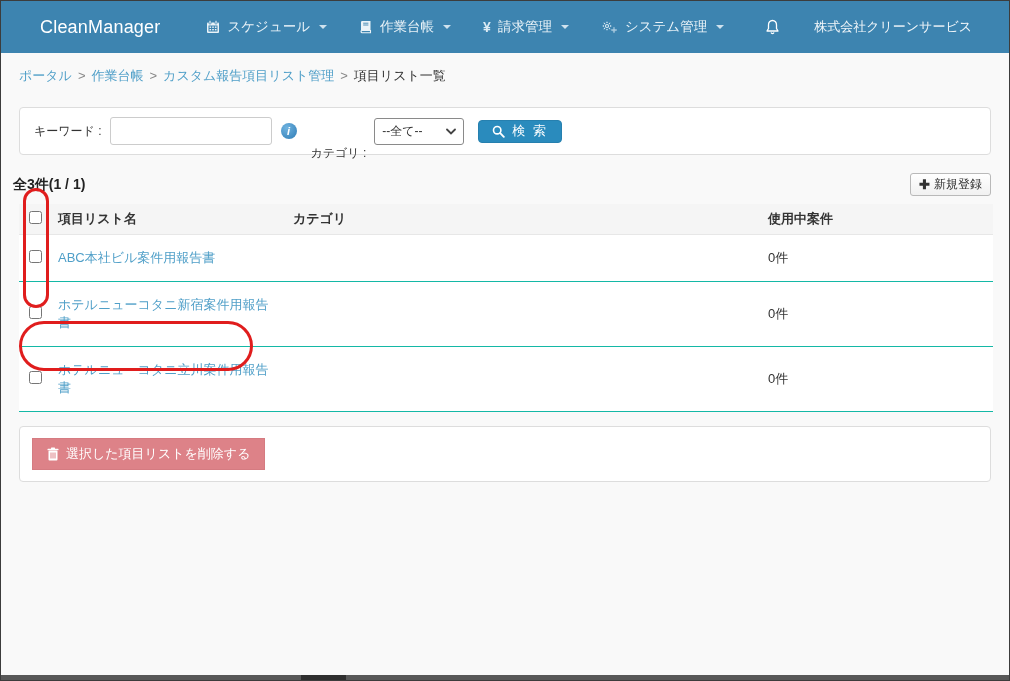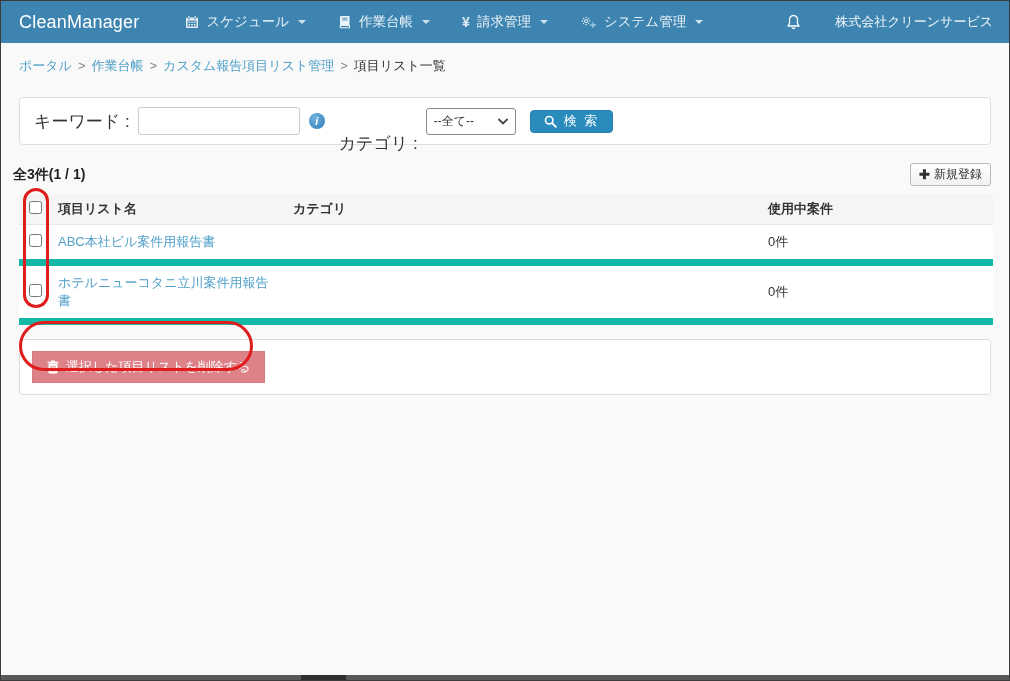--- a/index.html
+++ b/index.html
@@ -4,22 +4,22 @@
 <style>
   * { margin:0; padding:0; box-sizing:border-box; }
   html,body { width:1010px; height:681px; }
   body {
     font-family:"Liberation Sans","DejaVu Sans",sans-serif;
     background:#f9f9f9; color:#333; position:relative; overflow:hidden;
     border:1px solid #3c3c3c;
   }
   
   .navbar {
-    height:42px; background:#3d84b0; display:flex; align-items:center;
-    color:#eaf3f8; padding:0 6px;
+    height:52px; background:#3d84b0; display:flex; align-items:center;
+    color:#eaf3f8; padding:0 27px;
   }
   .brand { color:#fff; font-size:18px; font-weight:500; letter-spacing:.2px; margin-left:12px; cursor:pointer; }
   .nav-items { display:flex; align-items:center; margin-left:30px; }
   .nav-item { display:flex; align-items:center; gap:7px; font-size:13.5px; padding:0 16px; height:42px; cursor:pointer; white-space:nowrap; }
   .nav-item svg, .nav-item .txticon { flex:0 0 auto; }
   .txticon { font-size:14px; font-weight:bold; color:#dcebf4; }
   .caret { width:0; height:0; border-left:4px solid transparent; border-right:4px solid transparent; border-top:4px solid #cfe2ee; margin-left:2px; }
   .nav-right { margin-left:auto; display:flex; align-items:center; gap:34px; }
   .bell { cursor:pointer; display:flex; align-items:center; }
   .company { font-size:13px; color:#f2f7fa; margin-right:10px; cursor:pointer; }
@@ -28,21 +28,21 @@
   .breadcrumb { padding:14px 18px 0 18px; font-size:13px; color:#666; }
   .breadcrumb a { color:#4f9fc8; text-decoration:none; cursor:pointer; }
   .bc-sep { margin:0 6px; color:#888; }
   .bc-current { color:#333; }
 
   
   .panel {
     margin:22px 18px 0 18px; background:#fff; border:1px solid #ddd; border-radius:4px;
   }
   .search-panel { padding:10px 14px; display:flex; align-items:center; height:48px; }
-  .fld-label { font-size:17px; color:#333; white-space:nowrap; }
+  .fld-label { font-size:12px; color:#333; white-space:nowrap; }
   .kw-input {
     width:162px; height:28px; margin-left:8px; border:1px solid #ccc; border-radius:3px;
     padding:0 8px; font-size:13px; background:#fff;
   }
   .info-icon {
     width:16px; height:16px; border-radius:50%; margin-left:9px;
     background:radial-gradient(circle at 35% 30%, #6fb3e0, #2f7cb5);
     color:#fff; font-size:11px; font-style:italic; font-weight:bold;
     display:flex; align-items:center; justify-content:center; cursor:pointer;
   }
@@ -67,21 +67,21 @@
     display:flex; align-items:center; gap:4px; cursor:pointer;
   }
   .plus-glyph { font-weight:bold; font-size:13px; }
 
   
   .list-table { width:974px; margin:0 18px; border-collapse:collapse; font-size:13px; }
   .list-table th {
     background:#f5f5f5; text-align:left; font-weight:bold; color:#333;
     padding:6px 8px; height:28px;
   }
-  .list-table td { background:#fff; padding:8px 8px; height:30px; border-bottom:7px solid #14b8a6; }
+  .list-table td { background:#fff; padding:14px 8px; height:30px; border-bottom:1px solid #14b8a6; }
   .list-table tr.header-row th { border-bottom:1px solid #e7e7e7; }
   .cb-cell { width:30px; padding-left:10px !important; }
   .col-name { width:235px; }
   .col-cat  { width:475px; }
   .name-link { color:#4f9fc8; text-decoration:none; cursor:pointer; }
   input[type=checkbox]{ width:13px; height:13px; cursor:pointer; }
 
   
   .delete-panel { margin-top:14px; padding:12px; height:56px; display:flex; align-items:center; }
   .delete-btn {
@@ -208,20 +208,26 @@
     <th>使用中案件</th>
   </tr>
   <tr>
     <td class="cb-cell"><input type="checkbox" style=""></td>
     <td><a class="name-link">ABC本社ビル案件用報告書</a></td>
     <td></td>
     <td>0件</td>
   </tr>
   <tr>
     <td class="cb-cell"><input type="checkbox" style=""></td>
+    <td><a class="name-link">ホテルニューコタニ新宿案件用報告書</a></td>
+    <td></td>
+    <td>0件</td>
+  </tr>
+  <tr>
+    <td class="cb-cell"><input type="checkbox" style=""></td>
     <td><a class="name-link">ホテルニューコタニ立川案件用報告書</a></td>
     <td></td>
     <td>0件</td>
   </tr>
 </tbody>
   </table>
 
 <div class="panel delete-panel">
   <button class="delete-btn">
     <svg width="12" height="14" viewBox="0 0 12 14">

